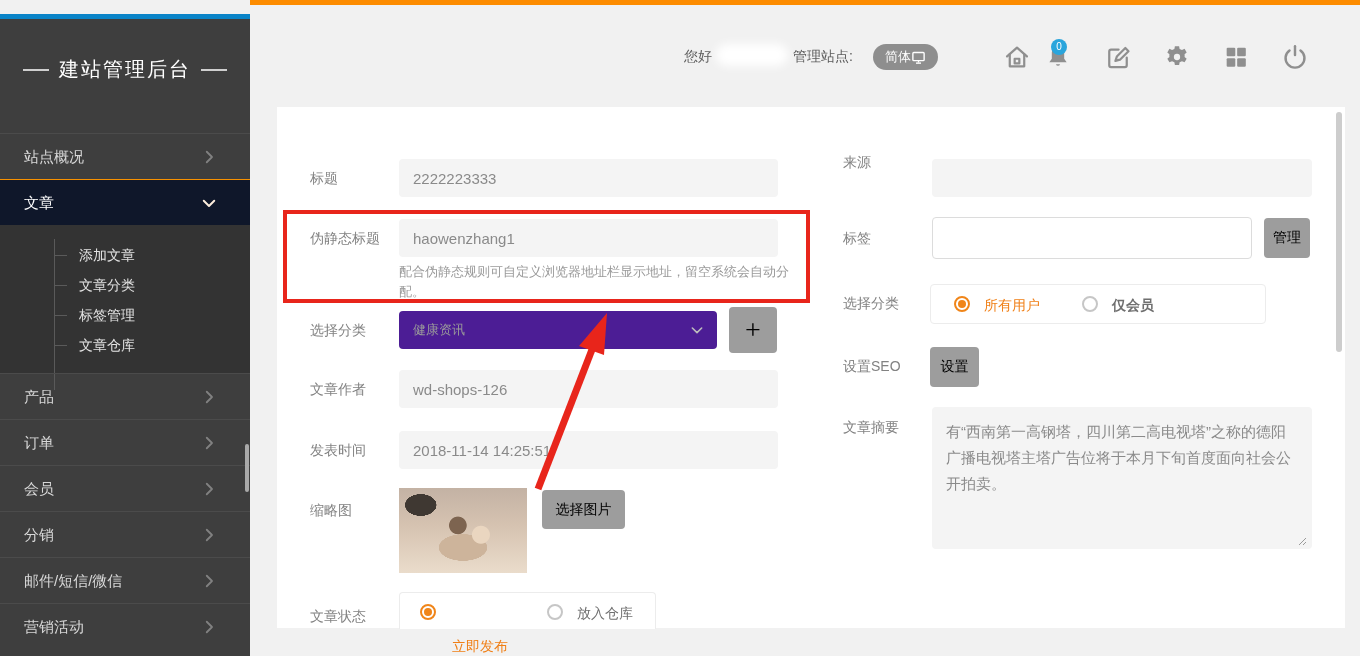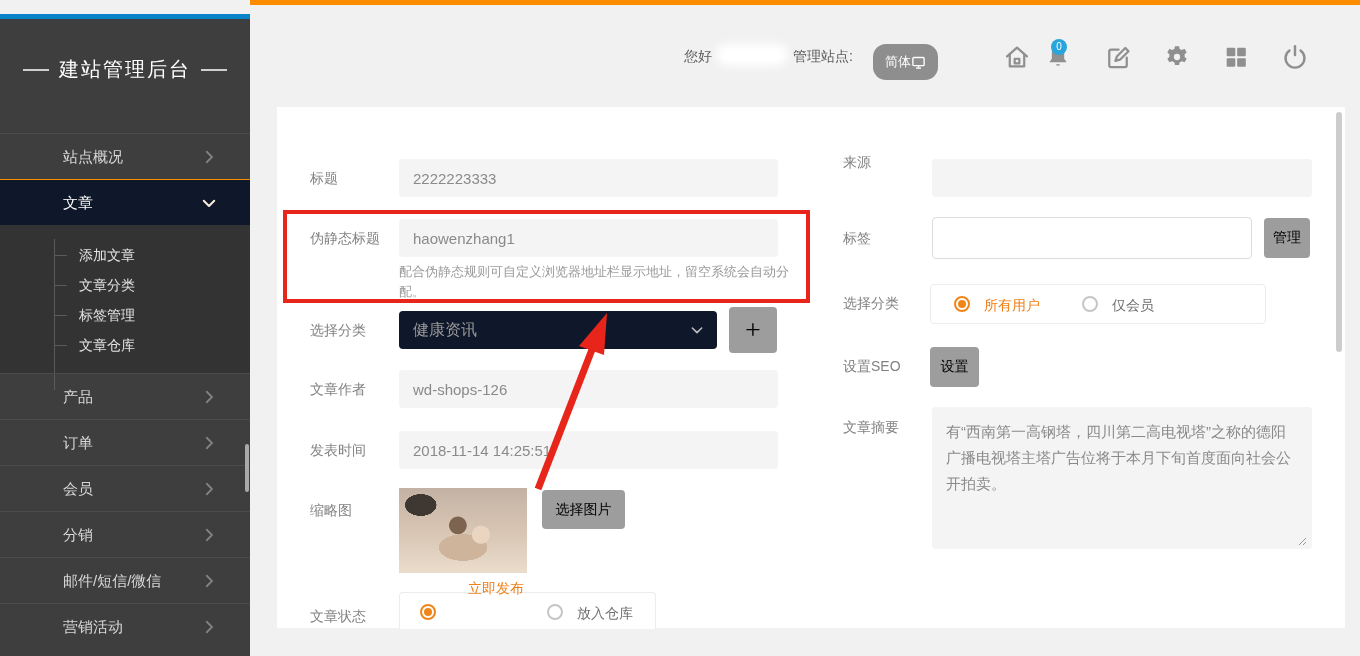--- a/index.html
+++ b/index.html
@@ -7,49 +7,49 @@
         font-family:"Liberation Sans","DejaVu Sans",sans-serif;}
 
   
   .sidebar{position:absolute;left:0;top:14px;width:250px;height:656px;background:#3e3e3e;overflow:hidden;}
   .strip-blue{position:absolute;left:0;top:0;width:250px;height:5px;background:#0a84c8;}
   .strip-orange{position:absolute;left:250px;top:0;width:1110px;height:5px;background:#fd8c00;}
   .logo{position:absolute;left:0;top:42px;width:250px;display:flex;align-items:center;justify-content:center;gap:10px;}
   .logo-text{color:#ffffff;font-size:20px;letter-spacing:2px;}
   .logo-dash{width:26px;height:2px;background:#cfcfcf;}
   .menu{position:absolute;left:0;top:119px;width:250px;}
-  .menu-item{position:relative;height:46px;line-height:46px;padding-left:63px;box-sizing:border-box;
+  .menu-item{position:relative;height:46px;line-height:46px;padding-left:24px;box-sizing:border-box;
              color:#d8d8d8;font-size:15px;border-top:1px solid #4b4b4b;cursor:pointer;}
   .menu-item.active{background:#0f172a;color:#ffffff;border-top-color:#f79100;}
   .menu-chev{position:absolute;right:32px;top:14px;width:18px;height:18px;}
   .submenu{position:relative;background:#333333;padding:15px 0 13px 0;}
   .sub-item{position:relative;height:30px;line-height:30px;padding-left:79px;color:#e3e3e3;font-size:14px;cursor:pointer;}
   .sub-item::before{content:"";position:absolute;left:54px;top:15px;width:13px;height:1px;background:#5a5a5a;}
   .submenu-vline{position:absolute;left:54px;top:14px;width:1px;height:151px;background:#5a5a5a;}
   .sidebar-thumb{position:absolute;right:1px;top:430px;width:4px;height:48px;background:#a9a9a9;border-radius:2px;}
 
   
   .hdr-text{position:absolute;color:#5c5c5c;font-size:14px;}
   .user-blur{position:absolute;left:716px;top:44px;width:72px;height:22px;background:#ffffff;border-radius:11px;filter:blur(5px);}
-  .lang-pill{position:absolute;left:873px;top:44px;height:36px;padding:0 12px;background:#8e8e8e;border:none;
+  .lang-pill{position:absolute;left:873px;top:44px;height:26px;padding:0 12px;background:#8e8e8e;border:none;
              border-radius:13px;color:#fff;font-size:13px;display:flex;align-items:center;cursor:pointer;
              font-family:inherit;}
   .top-icon{position:absolute;top:43px;width:28px;height:28px;cursor:pointer;}
   .badge{position:absolute;left:1051px;top:39px;width:16px;height:16px;background:#2aa5dc;border-radius:50%;
          color:#fff;font-size:10px;line-height:16px;text-align:center;}
 
   
   .panel{position:absolute;left:277px;top:107px;width:1068px;height:521px;background:#ffffff;}
   .panel-thumb{position:absolute;left:1336px;top:112px;width:6px;height:240px;background:#cdcdcd;border-radius:3px;}
   .flabel{position:absolute;color:#828282;font-size:14px;white-space:nowrap;}
   .finput{position:absolute;background:#f4f4f4;border:none;border-radius:4px;padding:0 14px;height:38px;
           font-size:15px;color:#8a8a8a;box-sizing:border-box;font-family:inherit;outline:none;}
   .finput.white{background:#fff;border:1px solid #dcdcdc;}
-  .fselect{position:absolute;background:#0f172a;border-radius:4px;height:38px;box-sizing:border-box;
-           display:flex;align-items:center;padding:0 14px;color:#9a9a9a;font-size:16px;cursor:pointer;}
+  .fselect{position:absolute;background:#4c1d95;border-radius:4px;height:38px;box-sizing:border-box;
+           display:flex;align-items:center;padding:0 14px;color:#9a9a9a;font-size:13px;cursor:pointer;}
   .fselect .sel-chev{position:absolute;right:12px;top:11px;width:16px;height:16px;}
   .gbtn{position:absolute;background:#9d9d9d;color:#000000;border:none;border-radius:4px;font-size:14px;
         font-family:Liberation Serif, serif;cursor:pointer;}
   .plusbtn{font-size:28px;font-weight:300;line-height:42px;}
   .helptext{position:absolute;color:#9a9a9a;font-size:13px;line-height:20px;}
   .optbox{position:absolute;background:#fff;border:1px solid #ececec;border-radius:4px;box-sizing:border-box;}
   .radio{position:absolute;width:16px;height:16px;border-radius:50%;box-sizing:border-box;cursor:pointer;}
   .radio.sel{border:2px solid #f08519;}
   .radio.sel::after{content:"";position:absolute;left:2px;top:2px;width:8px;height:8px;border-radius:50%;background:#f08519;}
   .radio.unsel{border:2px solid #c6c6c6;background:#fff;}
@@ -211,37 +211,37 @@
   <span class="flabel" style="left:310px;top:442px;">发表时间</span>
   <input class="finput" style="left: 399px; top: 431px; width: 379px;" value="2018-11-14 14:25:51">
 
   <span class="flabel" style="left:310px;top:502px;">缩略图</span>
   <div class="thumb-img"></div>
   <button class="gbtn" style="left:542px;top:490px;width:83px;height:39px;">选择图片</button>
 
   <span class="flabel" style="left:310px;top:608px;">文章状态</span>
   <div class="optbox" style="left:399px;top:592px;width:257px;height:37px;border-bottom:none;border-radius:4px 4px 0 0;"></div>
   <div class="radio sel" style="left:420px;top:604px;"></div>
-  <span class="rlabel on" style="left:452px;top:580px;margin-left:16px;">立即发布</span>
+  <span class="rlabel on" style="left:452px;top:638px;">立即发布</span>
   <div class="radio unsel" style="left:547px;top:604px;"></div>
   <span class="rlabel off" style="left:577px;top:605px;">放入仓库</span>
 
   <span class="flabel" style="left:843px;top:154px;">来源</span>
   <input class="finput" style="left: 932px; top: 159px; width: 380px;" value="">
 
   <span class="flabel" style="left:843px;top:230px;">标签</span>
   <input class="finput white" style="left: 932px; top: 217px; width: 320px; height: 42px;" value="">
   <button class="gbtn" style="left:1264px;top:218px;width:46px;height:40px;">管理</button>
 
   <span class="flabel" style="left:843px;top:295px;">选择分类</span>
   <div class="optbox" style="left:930px;top:284px;width:336px;height:40px;"></div>
   <div class="radio sel" style="left:954px;top:296px;"></div>
   <span class="rlabel on" style="left:984px;top:297px;">所有用户</span>
   <div class="radio unsel" style="left:1082px;top:296px;"></div>
-  <span class="rlabel off" style="left:1112px;top:297px;">仅会员</span>
+  <span class="rlabel off" style="left:1112px;top:297px;font-weight:bold;">仅会员</span>
 
   <span class="flabel" style="left:843px;top:358px;">设置SEO</span>
   <button class="gbtn" style="left:930px;top:347px;width:49px;height:40px;">设置</button>
 
   <span class="flabel" style="left:843px;top:419px;">文章摘要</span>
   <textarea class="ftextarea" style="left: 932px; top: 407px; width: 380px; height: 142px;">有“西南第一高钢塔，四川第二高电视塔”之称的德阳广播电视塔主塔广告位将于本月下旬首度面向社会公开拍卖。</textarea>
   <svg style="position:absolute;left:1297px;top:536px;" width="10" height="10" viewBox="0 0 10 10">
       <line x1="2" y1="9" x2="9" y2="2" stroke="#9a9a9a" stroke-width="1"></line>
       <line x1="6" y1="9" x2="9" y2="6" stroke="#9a9a9a" stroke-width="1"></line>
     </svg>

